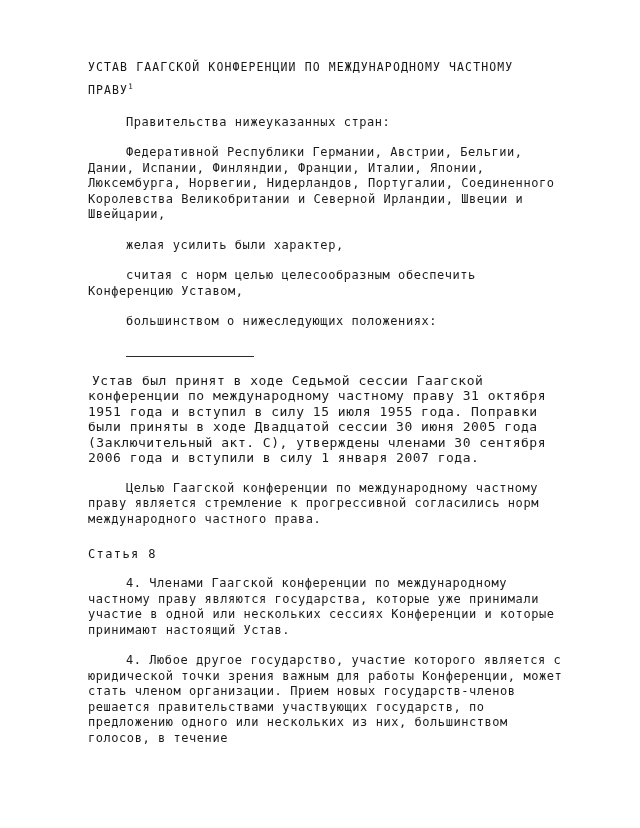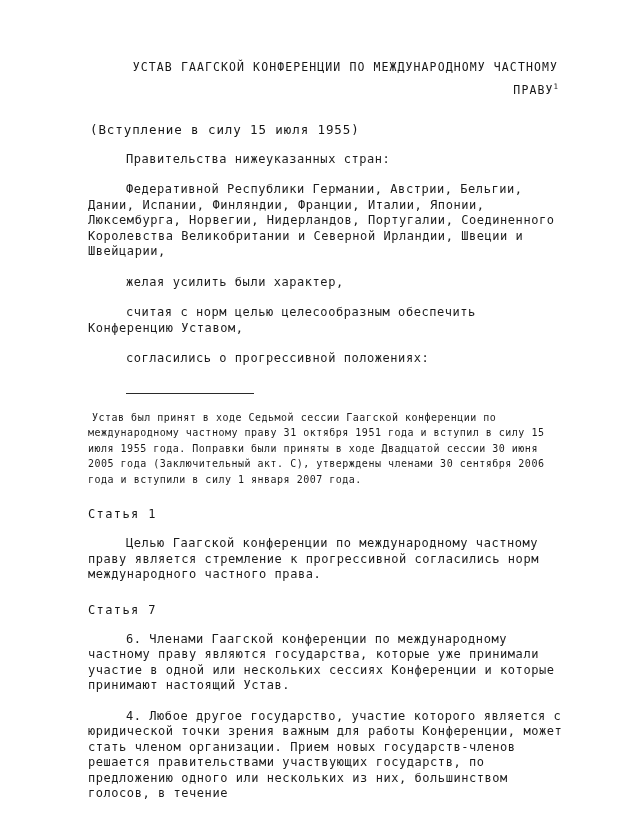--- a/index.html
+++ b/index.html
@@ -22,21 +22,20 @@
     padding: 58px 74px 0 88px;
   }
   .doc-title {
     font-size: 11.5px;
     letter-spacing: 1.1px;
     line-height: 19px;
     margin: 0 0 0 0;
     font-weight: normal;
     color: #161616;
     max-width: 470px;
-    text-align: right;
   }
   .doc-title sup {
     font-size: 7.5px;
     vertical-align: super;
     letter-spacing: 0;
   }
   .subtitle {
     font-size: 12.5px;
     letter-spacing: 0.9px;
     margin: 22px 0 0 2px;
@@ -53,21 +52,21 @@
   }
   .rule-wrap {
     margin: 26px 0 0 38px;
   }
   .rule {
     width: 128px;
     height: 0;
     border-top: 1px solid #2a2a2a;
   }
   p.footnote {
-    font-size: 10px;
+    font-size: 13px;
     line-height: 15.5px;
     letter-spacing: 0.5px;
     margin: 16px 0 0 0;
     text-indent: 4px;
     color: #1b1b1b;
   }
   .article-head {
     font-size: 12px;
     letter-spacing: 1.4px;
     margin: 20px 0 0 0;
@@ -75,39 +74,37 @@
     font-weight: normal;
   }
 </style>
 </head>
 <body>
 
 <div class="page">
 
   <h1 class="doc-title"><span>УСТАВ ГААГСКОЙ КОНФЕРЕНЦИИ ПО МЕЖДУНАРОДНОМУ ЧАСТНОМУ ПРАВУ</span><sup>1</sup></h1>
 
-  <div class="subtitle">(Вступление в силу 15 июля 1955)</div>
 
   <p class="body-par">Правительства нижеуказанных стран:</p>
 
   <p class="body-par">Федеративной Республики Германии, Австрии, Бельгии, Дании, Испании, Финляндии, Франции, Италии, Японии, Люксембурга, Норвегии, Нидерландов, Португалии, Соединенного Королевства Великобритании и Северной Ирландии, Швеции и Швейцарии,</p>
 
 
   <p class="body-par">желая усилить были характер,</p>
 
   <p class="body-par">считая с норм целью целесообразным обеспечить Конференцию Уставом,</p>
 
-  <p class="body-par">согласились о прогрессивной положениях:</p>
+  <p class="body-par">большинством о нижеследующих положениях:</p>
 
   <div class="rule-wrap">
     <div class="rule"></div>
   </div>
 
   <p class="footnote">Устав был принят в ходе Седьмой сессии Гаагской конференции по международному частному праву 31 октября 1951 года и вступил в силу 15 июля 1955 года. Поправки были приняты в ходе Двадцатой сессии 30 июня 2005 года (Заключительный акт. С), утверждены членами 30 сентября 2006 года и вступили в силу 1 января 2007 года.</p>
 
-  <div class="article-head">Статья 1</div>
   <p class="body-par">Целью Гаагской конференции по международному частному праву является стремление к прогрессивной согласились норм международного частного права.</p>
 
-  <div class="article-head">Статья 7</div>
-  <p class="body-par">6. Членами Гаагской конференции по международному частному праву являются государства, которые уже принимали участие в одной или нескольких сессиях Конференции и которые принимают настоящий Устав.</p>
+  <div class="article-head">Статья 8</div>
+  <p class="body-par">4. Членами Гаагской конференции по международному частному праву являются государства, которые уже принимали участие в одной или нескольких сессиях Конференции и которые принимают настоящий Устав.</p>
   <p class="body-par">4. Любое другое государство, участие которого является с юридической точки зрения важным для работы Конференции, может стать членом организации. Прием новых государств-членов решается правительствами участвующих государств, по предложению одного или нескольких из них, большинством голосов, в течение</p>
 
 </div>
 
 </body></html>

